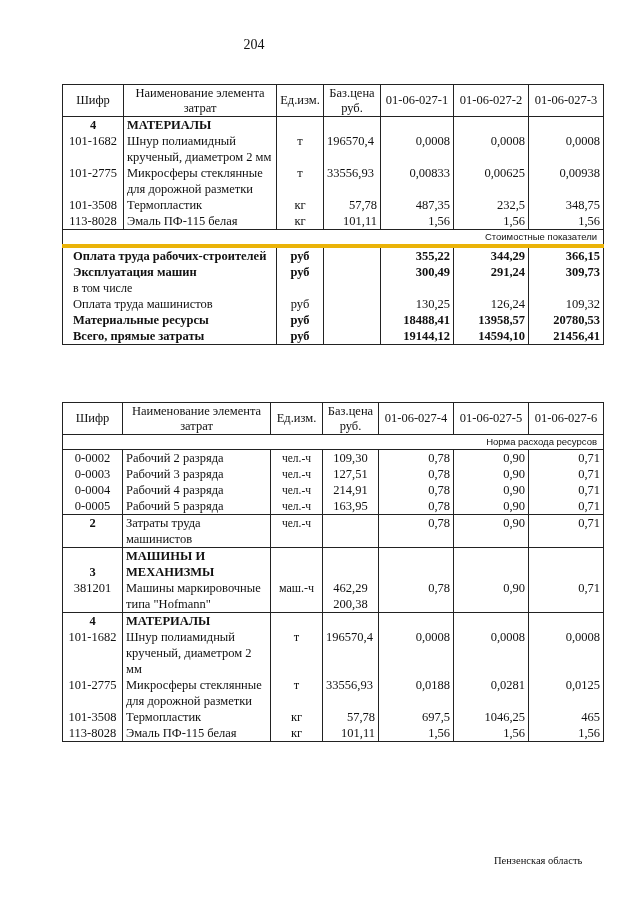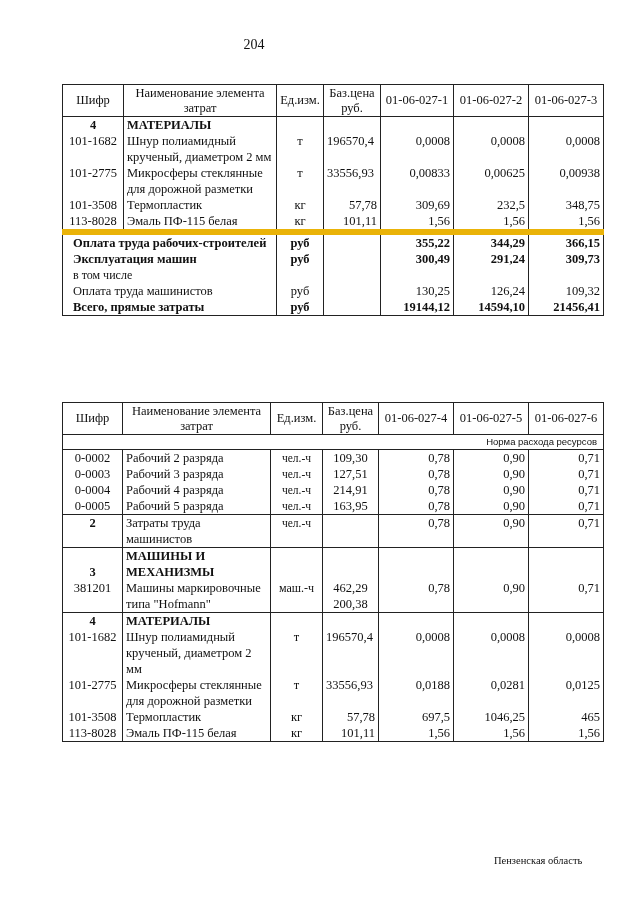--- a/index.html
+++ b/index.html
@@ -13,21 +13,21 @@
   .num { text-align: right; }
   .ctr { text-align: center; }
   .b { font-weight: bold; }
   .sans-small { font-family: "Liberation Sans", sans-serif; font-size: 9.5px; text-align: right; line-height: 14px; padding-right: 6px; }
   .nob-tb td { border-top: none; border-bottom: none; }
   .grp-top td { border-top: 1px solid #222; }
   .noborder-b { border-bottom: none !important; }
   .noborder-t { border-top: none !important; }
   .u { }
   .summary td { border-top: none; border-bottom: none; }
-  .sum-first td { border-top: 6px solid #eab308; }
+  .sum-first td { border-top: 4px solid #eab308; }
   .sum-last td { border-bottom: 1px solid #222; }
   .sum-label { padding-left: 10px; }
   .footer { position: absolute; top: 855px; left: 494px; font-size: 10.5px; }
 </style>
 </head>
 <body>
 
 <div class="page-num">204</div>
 
 <table class="t1">
@@ -75,33 +75,36 @@
     <td>33556,93</td>
     <td class="num">0,00833</td>
     <td class="num">0,00625</td>
     <td class="num">0,00938</td>
   </tr>
   <tr class="nob-tb">
     <td class="ctr">101-3508</td>
     <td>Термопластик</td>
     <td class="ctr">кг</td>
     <td class="num">57,78</td>
-    <td class="num">309,69</td>
+    <td class="num">487,35</td>
     <td class="num">232,5</td>
     <td class="num">348,75</td>
   </tr>
   <tr class="nob-tb" style="border-bottom:1px solid #222">
     <td class="ctr" style="border-bottom:1px solid #222">113-8028</td>
     <td style="border-bottom:1px solid #222">Эмаль ПФ-115 белая</td>
     <td class="ctr" style="border-bottom:1px solid #222">кг</td>
     <td class="num" style="border-bottom:1px solid #222">101,11</td>
     <td class="num" style="border-bottom:1px solid #222">1,56</td>
     <td class="num" style="border-bottom:1px solid #222">1,56</td>
     <td class="num" style="border-bottom:1px solid #222">1,56</td>
   </tr>
+  <tr>
+    <td colspan="7" class="sans-small">Стоимостные показатели</td>
+  </tr>
   <tr class="summary sum-first">
     <td colspan="2" class="b sum-label">Оплата труда рабочих-строителей</td>
     <td class="ctr b">руб</td>
     <td></td>
     <td class="num b">355,22</td>
     <td class="num b">344,29</td>
     <td class="num b">366,15</td>
   </tr>
   <tr class="summary">
     <td colspan="2" class="b sum-label">Эксплуатация машин</td>
@@ -119,20 +122,28 @@
         <td></td>
         <td></td>
   </tr>
   <tr class="summary">
     <td colspan="2" class="sum-label">Оплата труда машинистов</td>
     <td class="ctr">руб</td>
     <td></td>
     <td class="num">130,25</td>
     <td class="num">126,24</td>
     <td class="num">109,32</td>
+  </tr>
+  <tr class="summary">
+    <td colspan="2" class="b sum-label">Материальные ресурсы</td>
+    <td class="ctr b">руб</td>
+    <td></td>
+    <td class="num b">18488,41</td>
+    <td class="num b">13958,57</td>
+    <td class="num b">20780,53</td>
   </tr>
   <tr class="summary sum-last">
     <td colspan="2" class="b sum-label">Всего, прямые затраты</td>
     <td class="ctr b">руб</td>
     <td></td>
     <td class="num b">19144,12</td>
     <td class="num b">14594,10</td>
     <td class="num b">21456,41</td>
   </tr>
 </tbody>

